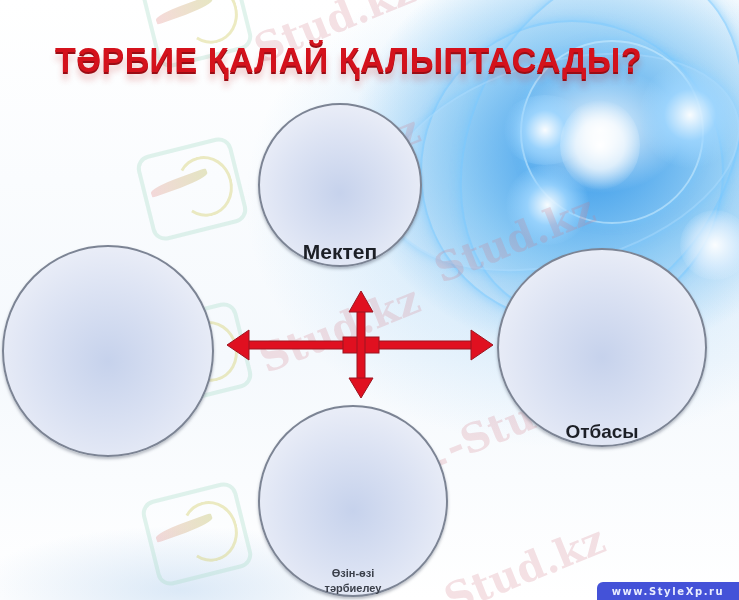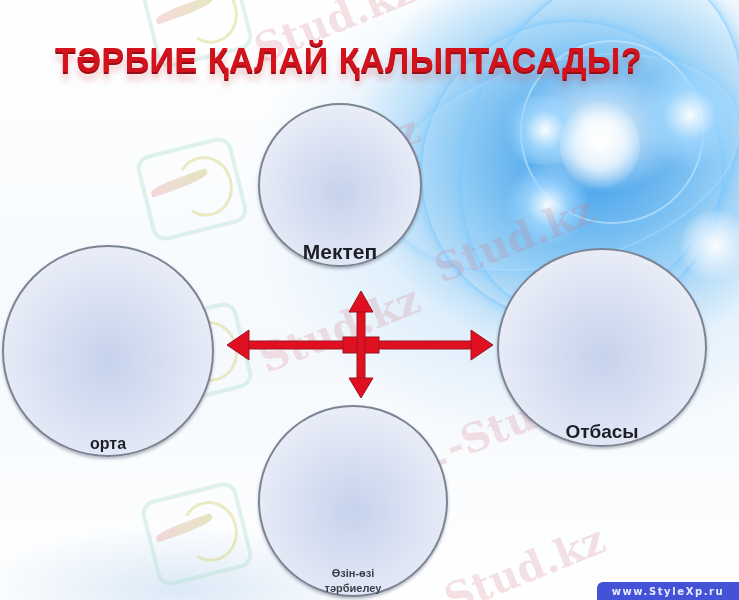--- a/index.html
+++ b/index.html
@@ -198,21 +198,20 @@
       <polygon points="136,108 124,88 148,88"></polygon>
     </g>
   </svg>
 
   <div class="circle" id="circle-top">
     <span class="circle-label">Мектеп</span>
   </div>
 
   <div class="circle" id="circle-left">
     <div class="circle-label">
-      <div>орта</div>
     </div>
   </div>
 
   <div class="circle" id="circle-right">
     <span class="circle-label">Отбасы</span>
   </div>
 
   <div class="circle" id="circle-bottom">
     <div class="circle-label">
       <div>Өзін-өзі</div>

